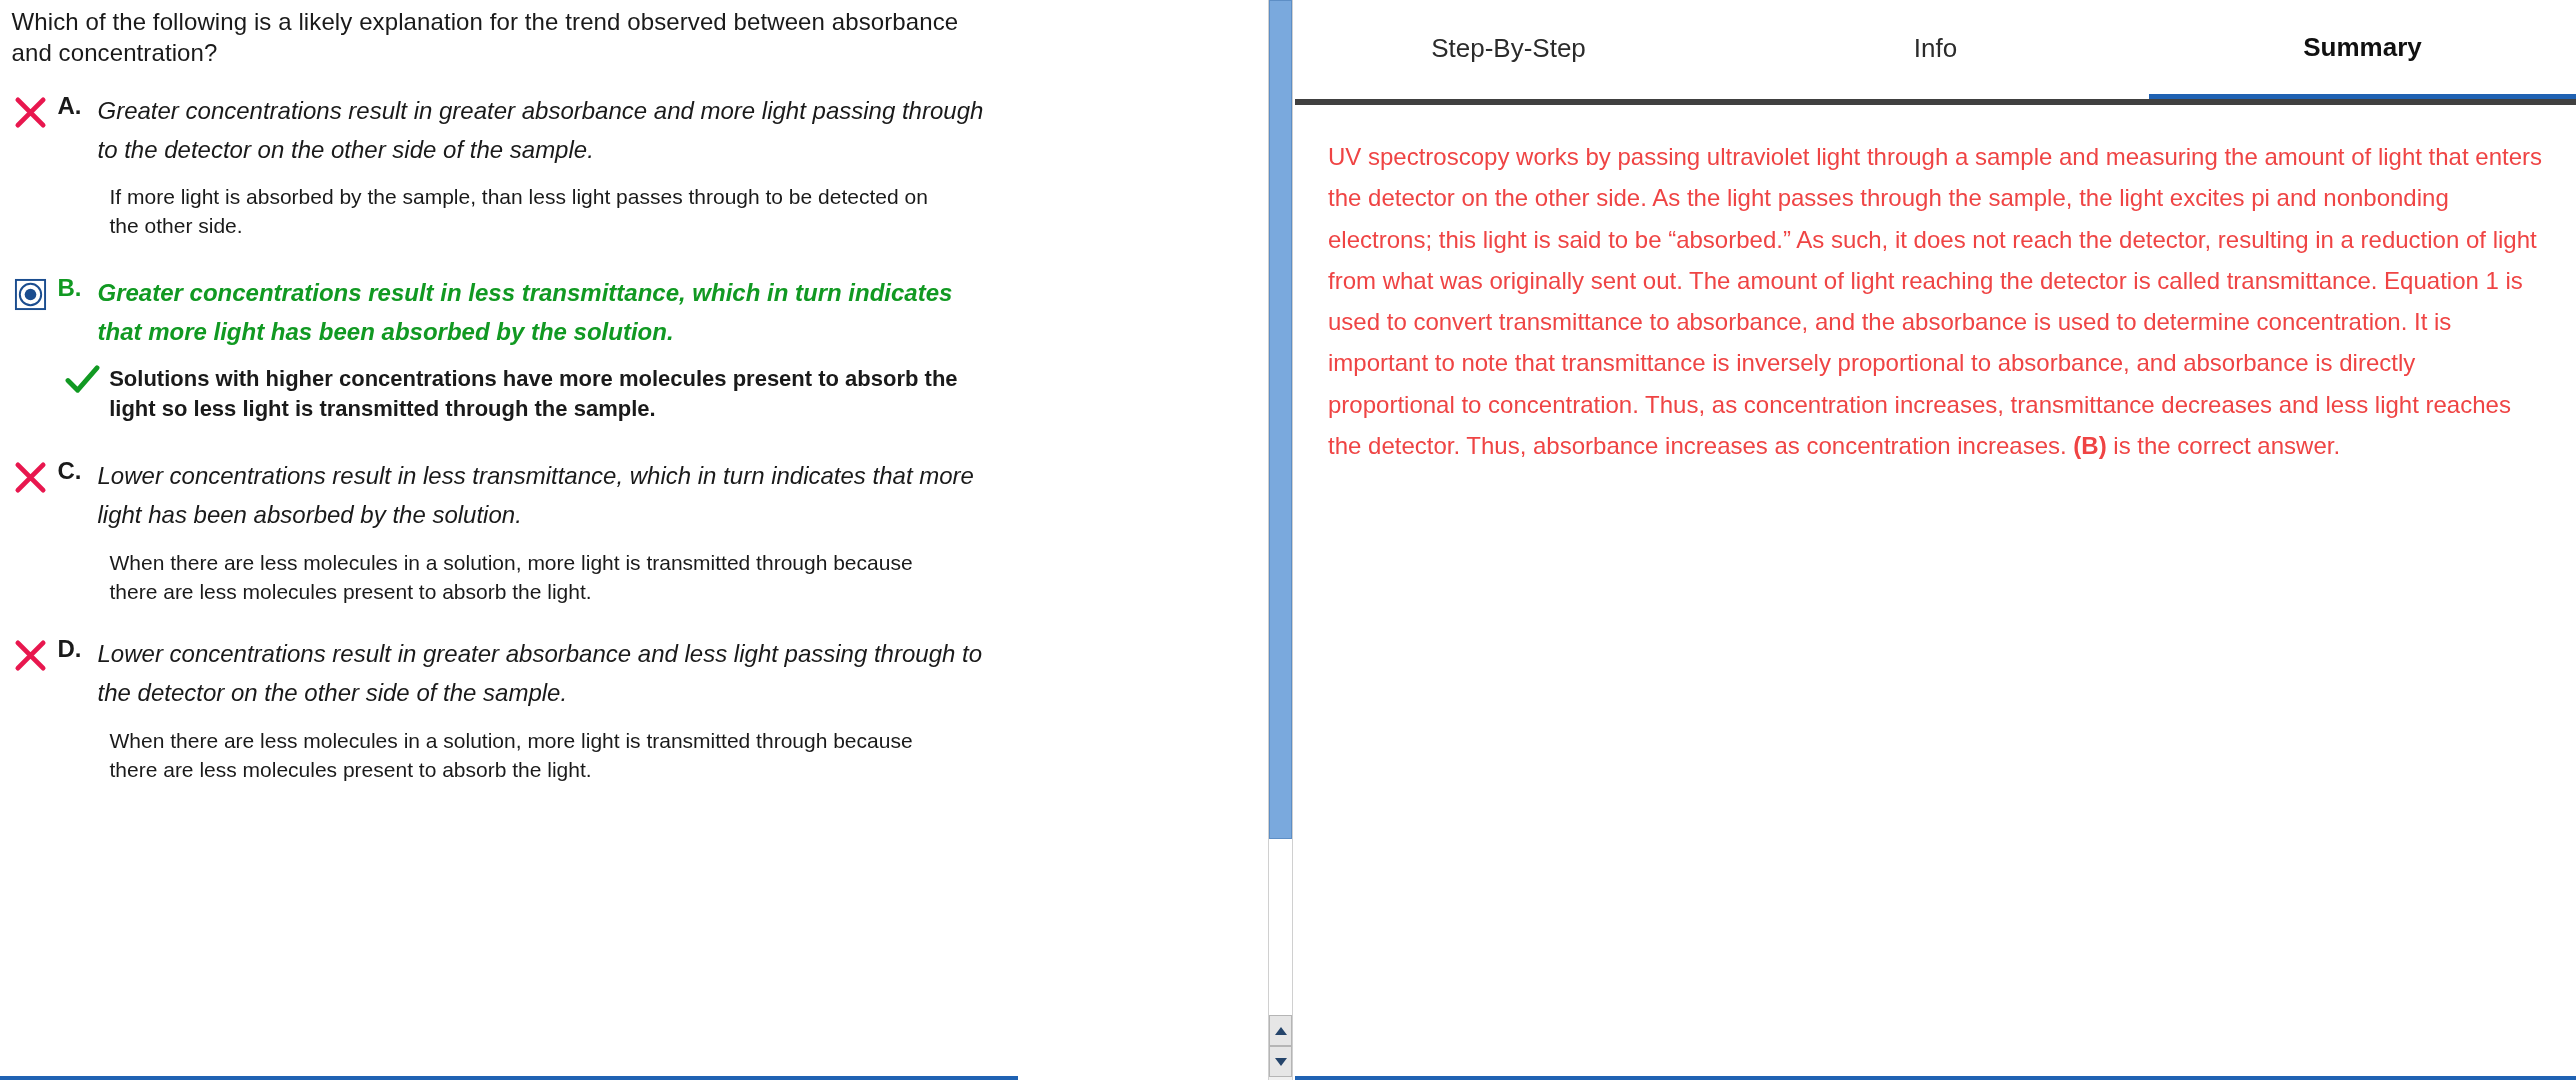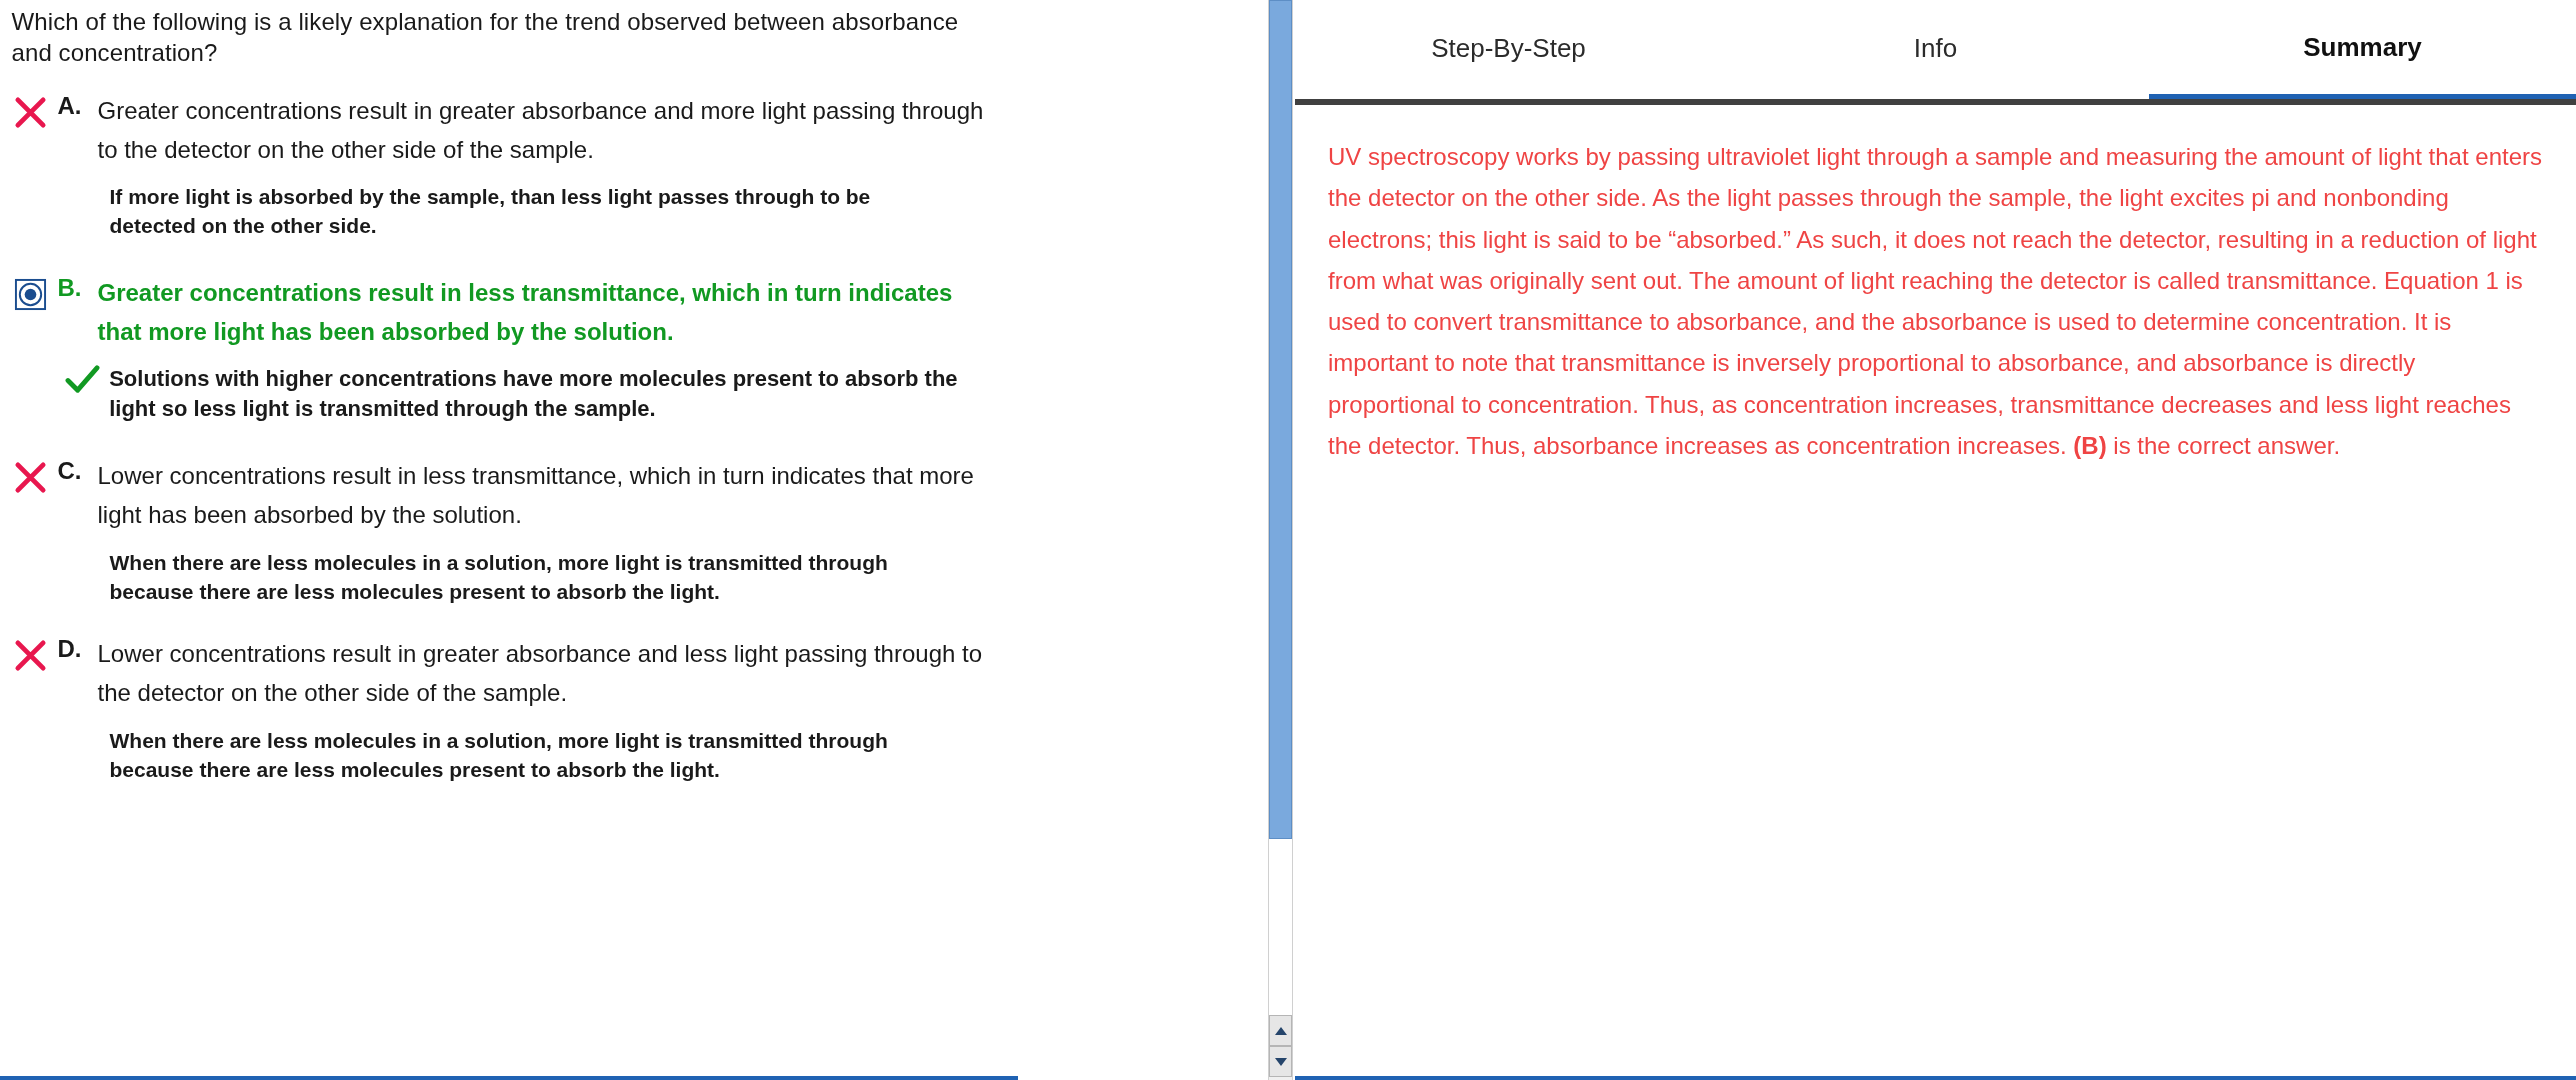--- a/index.html
+++ b/index.html
@@ -64,20 +64,21 @@
     font-size: 24px;
     font-weight: bold;
     color: #1a1a1a;
     min-width: 40px;
   }
   .choice-text {
     font-size: 24px;
     color: #1a1a1a;
     line-height: 1.62;
     padding-right: 9.6px;
+    font-style: italic;
   }
   .choice.correct .choice-letter,
   .choice.correct .choice-text {
     color: #119922;
     font-weight: bold;
   }
   .explanation {
     display: flex;
     align-items: flex-start;
     margin-top: 11.5px;
@@ -94,21 +95,20 @@
     line-height: 1.38;
     padding-right: 38px;
   }
   .explanation.bold .explanation-text {
     font-weight: bold;
     font-size: 22px;
   }
   .explanation.plain {
     padding-left: 52px;
     margin-top: 13.5px;
-    font-weight: bold;
   }
   .explanation.plain .explanation-text {
     padding-right: 58px;
   }
 
   
   .scrollbar {
     position: absolute;
     left: 1268px;
     top: 0;

